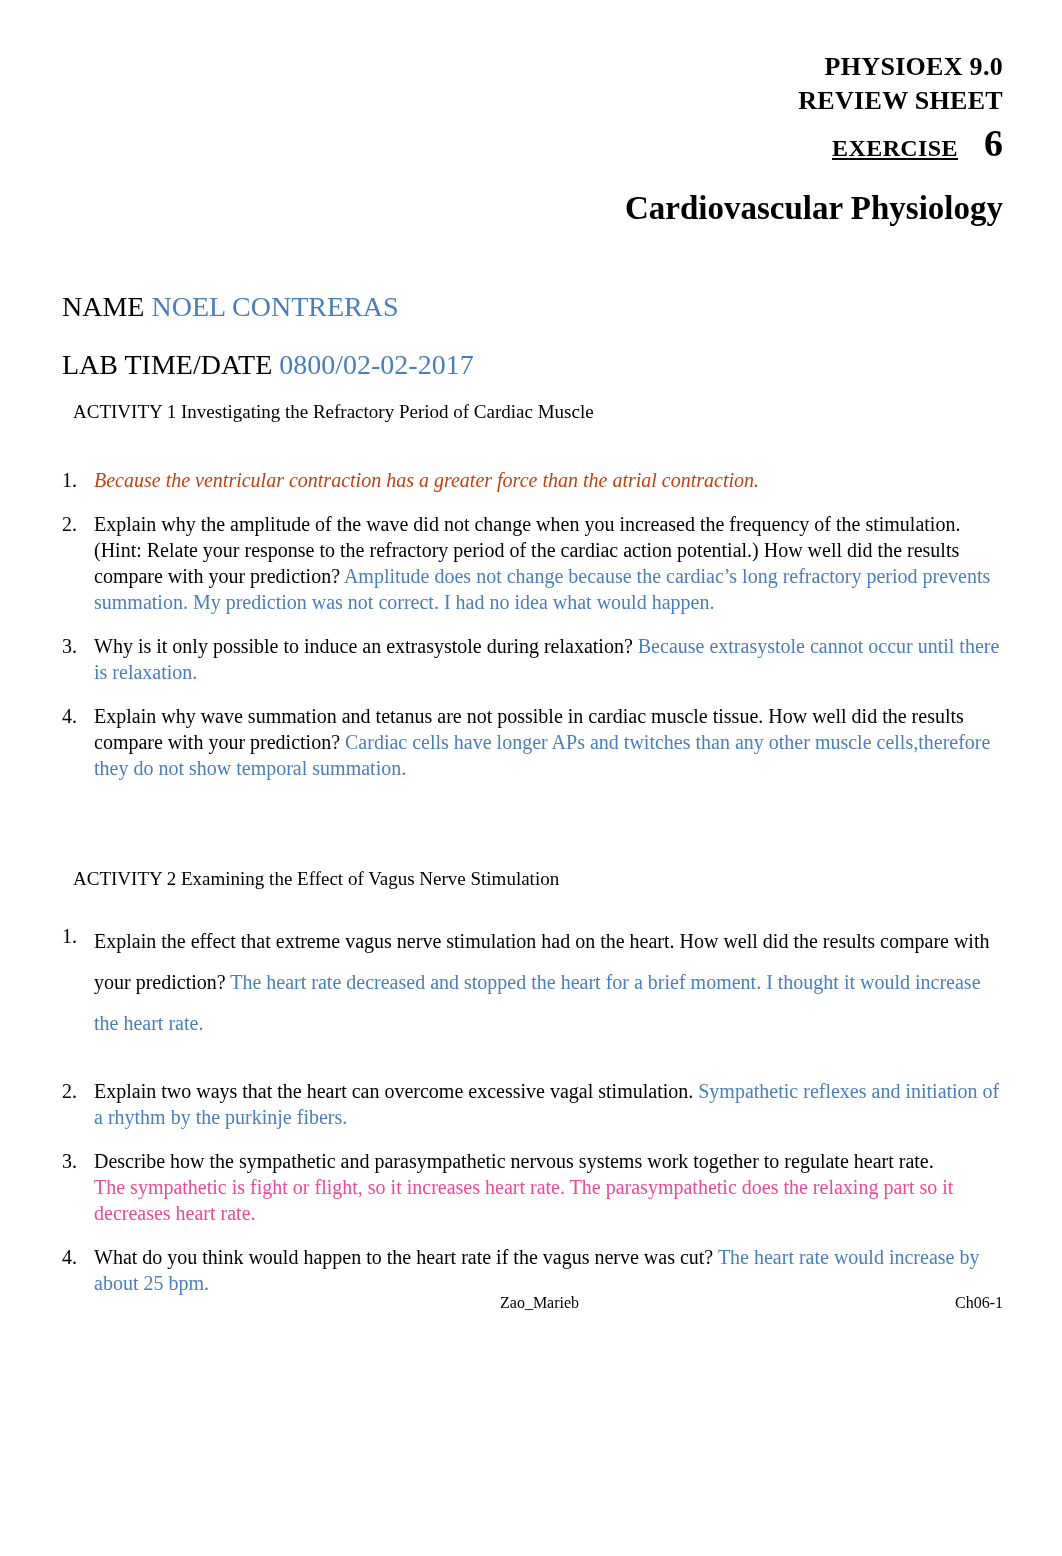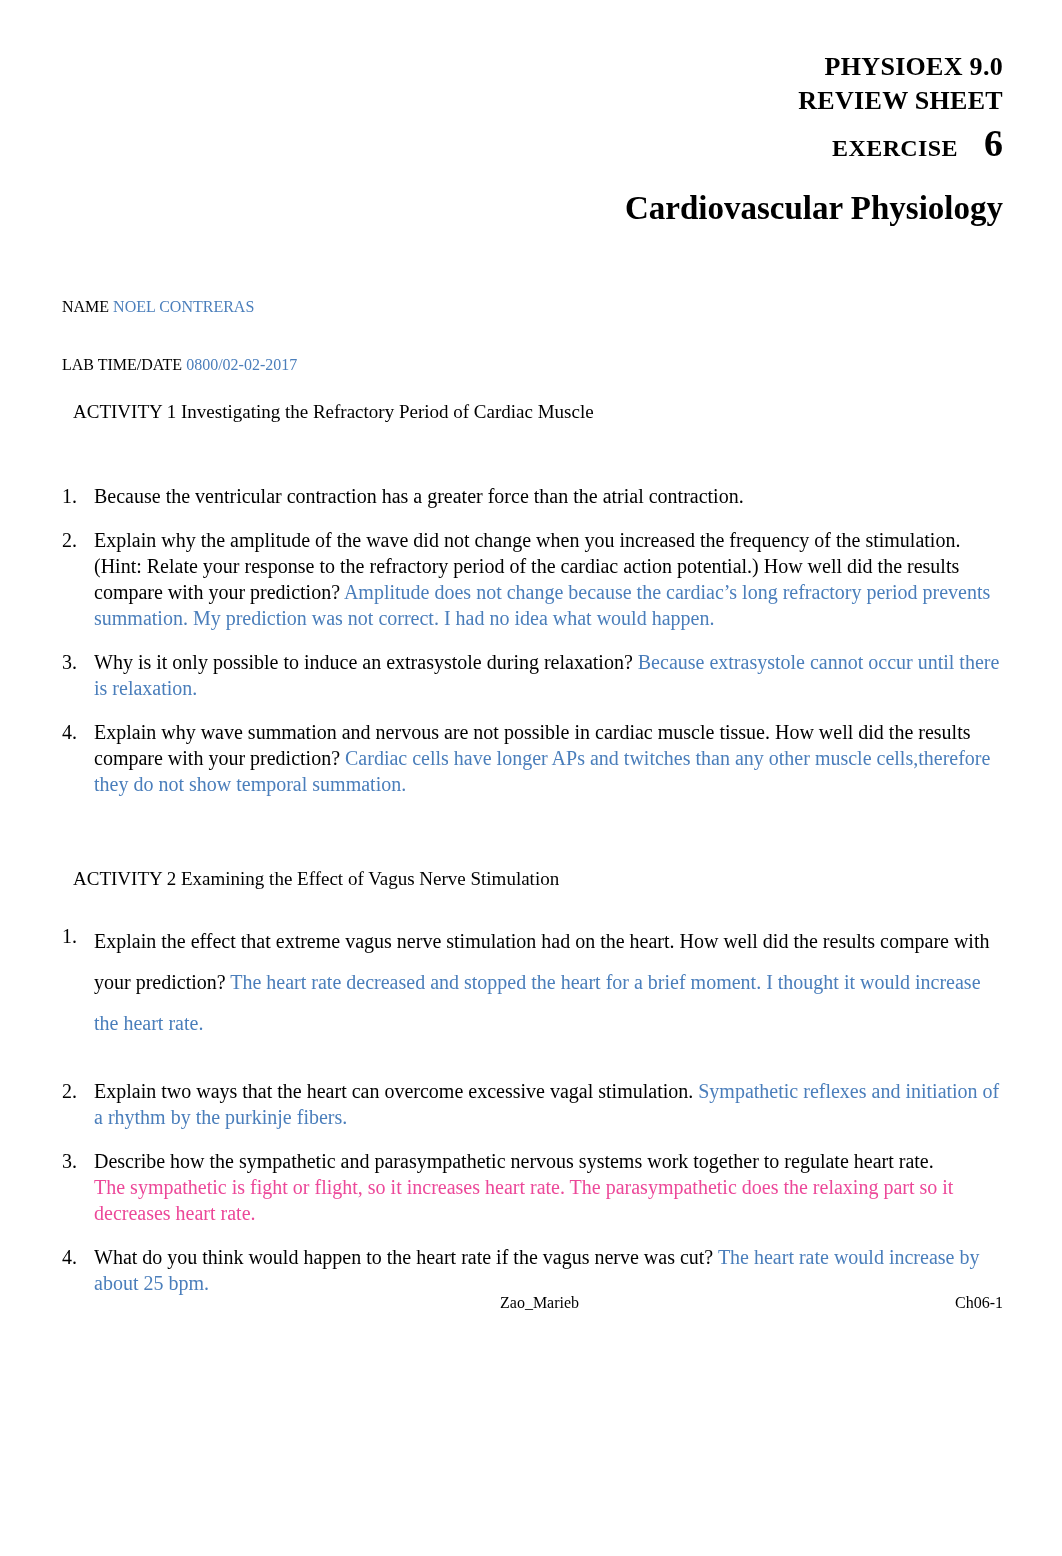--- a/index.html
+++ b/index.html
@@ -42,41 +42,42 @@
     display: block;
     margin-top: 4px;
     line-height: 42px;
     white-space: nowrap;
   }
   .hdr-exercise-label {
     font-weight: bold;
     font-size: 24px;
     letter-spacing: 0.4px;
     vertical-align: baseline;
+    text-decoration: underline;
   }
   .hdr-exercise-number {
     font-weight: bold;
     font-size: 38px;
     margin-left: 26px;
     vertical-align: baseline;
   }
   .doc-title {
     font-weight: bold;
     font-size: 33px;
     line-height: 44px;
     margin-top: 14px;
     white-space: nowrap;
   }
 
   
   .ident {
     position: absolute;
     left: 62px;
     width: 941px;
-    font-size: 16px;
+    font-size: 28px;
     line-height: 26px;
   }
   .ident-name { top: 294px; }
   .ident-date { top: 352px; }
   .ident .label { color: #000000; }
   .filled {
     color: #4a7ebb;
   }
 
   
@@ -127,22 +128,23 @@
     display: block;
     color: #ec4899;
   }
   
   .ans-inline {
     color: #4a7ebb;
   }
   
   .ans-spaced {
     display: block;
-    color: #000000;
-    margin-top: 28px;
+    color: #c2410c;
+    margin-top: 12px;
+    font-style: italic;
   }
   
   .wide-lines {
     line-height: 41px;
   }
   .wide-lines .qnum {
     line-height: 30px;
   }
   .gap-after {
     margin-bottom: 34px;
@@ -208,21 +210,21 @@
       <span>Explain why the amplitude of the wave did not change when you increased the frequency of the stimulation. (Hint: Relate your response to the refractory period of the cardiac action potential.) How well did the results compare with your prediction? </span><span class="ans-inline">Amplitude does not change because the cardiac’s long refractory period prevents summation. My prediction was not correct. I had no idea what would happen.</span>
     </li>
 
     <li class="qitem">
       <span class="qnum">3.</span>
       <span>Why is it only possible to induce an extrasystole during relaxation? </span><span class="ans-inline">Because extrasystole cannot occur until there is relaxation.</span>
     </li>
 
     <li class="qitem">
       <span class="qnum">4.</span>
-      <span>Explain why wave summation and nervous are not possible in cardiac muscle tissue. How well did the results compare with your prediction? </span><span class="ans-inline">Cardiac cells have longer APs and twitches than any other muscle cells,therefore they do not show temporal summation.</span>
+      <span>Explain why wave summation and tetanus are not possible in cardiac muscle tissue. How well did the results compare with your prediction? </span><span class="ans-inline">Cardiac cells have longer APs and twitches than any other muscle cells,therefore they do not show temporal summation.</span>
     </li>
 
   </ul>
 
   <div class="activity-heading" id="activity2-heading">ACTIVITY 2 Examining the Effect of Vagus Nerve Stimulation</div>
 
   <ul class="qlist" id="activity2-list">
 
     <li class="qitem wide-lines gap-after">
       <span class="qnum">1.</span>

